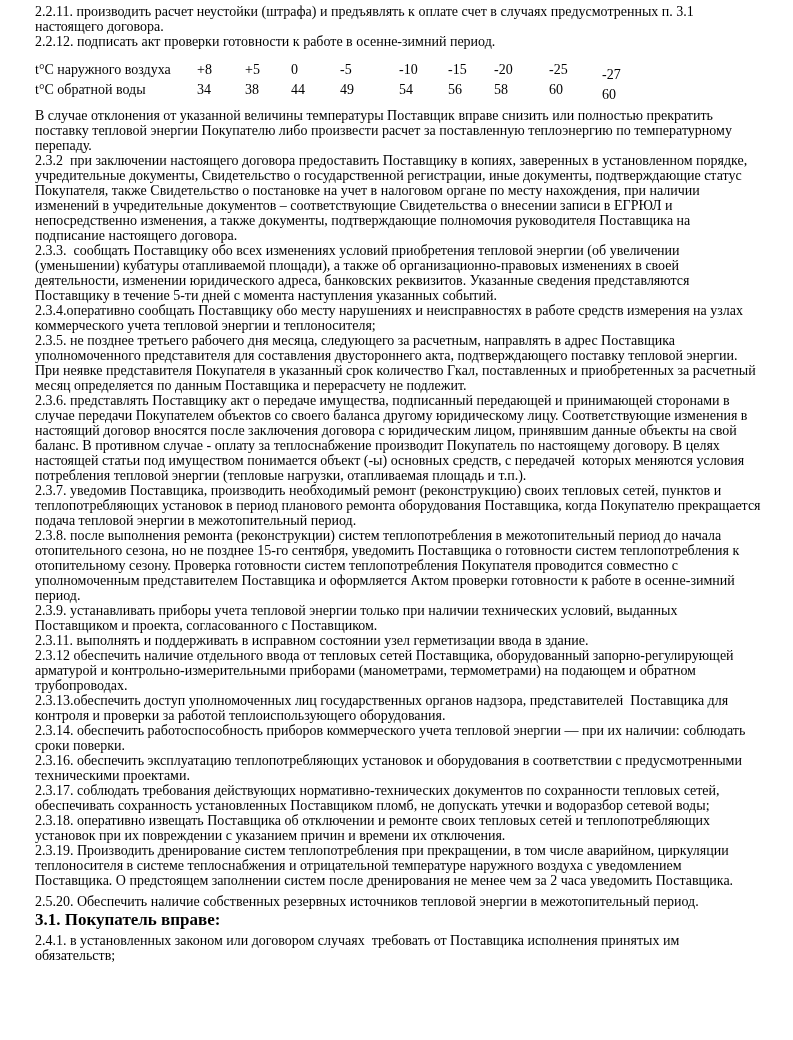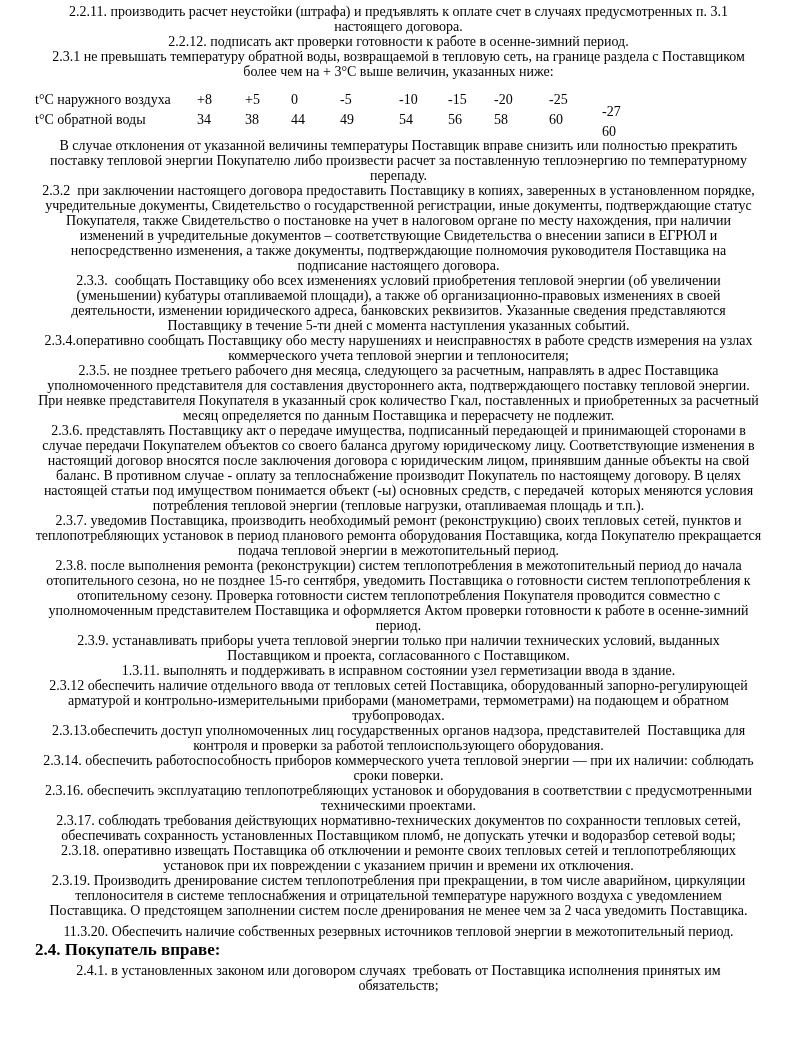--- a/index.html
+++ b/index.html
@@ -3,50 +3,49 @@
 <meta charset="utf-8">
 <style>
   html,body{margin:0;padding:0;background:#ffffff;}
   .page{
     width:793px;height:1040px;overflow:hidden;background:#ffffff;
     box-sizing:border-box;padding:4px 31px 0 35px;
     font-family:"Liberation Serif","DejaVu Serif",serif;
     font-size:14px;line-height:15px;color:#000000;
     -webkit-font-smoothing:antialiased;
   }
-  .para{margin:0;white-space:pre-wrap;text-align:center;}
+  .para{margin:0;white-space:pre-wrap;}
   .heading{
     margin:1px 0 3px 0;font-size:17px;line-height:20px;font-weight:bold;
   }
   .gap-top{margin-top:6px;}
   
   .ttable{margin:13px 0 6px 0;}
   .trow{display:flex;align-items:flex-start;height:20px;}
   .trow > div{flex:0 0 auto;text-align:left;}
   .trow > div:nth-child(1){width:162px;}
   .trow > div:nth-child(2){width:48px;}
   .trow > div:nth-child(3){width:46px;}
   .trow > div:nth-child(4){width:49px;}
   .trow > div:nth-child(5){width:59px;}
   .trow > div:nth-child(6){width:49px;}
   .trow > div:nth-child(7){width:46px;}
   .trow > div:nth-child(8){width:55px;}
   .trow > div:nth-child(9){width:53px;}
-  .trow > div:nth-child(10){width:40px;position:relative;top:12px;}
+  .trow > div:nth-child(10){width:40px;position:relative;top:5px;}
 </style>
 </head>
 <body>
 
 <div class="page">
 
   <p class="para">2.2.11. производить расчет неустойки (штрафа) и предъявлять к оплате счет в случаях предусмотренных п. 3.1 настоящего договора.</p>
   <p class="para">2.2.12. подписать акт проверки готовности к работе в осенне-зимний период.</p>
 
 
-  <p class="para">2.3.1 не превышать температуру обратной воды, возвращаемой в тепловую сеть, на границе раздела с Поставщиком более чем на + 3°С выше величин, указанных ниже:</p>
 
   <div class="ttable">
     <div class="trow">
       <div>t°С  наружного воздуха</div>
       <div>+8</div>
       <div>+5</div>
       <div>0</div>
       <div>-5</div>
       <div>-10</div>
       <div>-15</div>
@@ -70,27 +69,27 @@
 
   <p class="para">В случае отклонения от указанной величины температуры Поставщик вправе снизить или полностью прекратить поставку тепловой энергии Покупателю либо произвести расчет за поставленную теплоэнергию по температурному перепаду.</p>
   <p class="para">2.3.2  при заключении настоящего договора предоставить Поставщику в копиях, заверенных в установленном порядке, учредительные документы, Свидетельство о государственной регистрации, иные документы, подтверждающие статус Покупателя, также Свидетельство о постановке на учет в налоговом органе по месту нахождения, при наличии изменений в учредительные документов – соответствующие Свидетельства о внесении записи в ЕГРЮЛ и непосредственно изменения, а также документы, подтверждающие полномочия руководителя Поставщика на подписание настоящего договора.</p>
   <p class="para">2.3.3.  сообщать Поставщику обо всех изменениях условий приобретения тепловой энергии (об увеличении (уменьшении) кубатуры отапливаемой площади), а также об организационно-правовых изменениях в своей деятельности, изменении юридического адреса, банковских реквизитов. Указанные сведения представляются Поставщику в течение 5-ти дней с момента наступления указанных событий.</p>
   <p class="para">2.3.4.оперативно сообщать Поставщику обо месту нарушениях и неисправностях в работе средств измерения на узлах коммерческого учета тепловой энергии и теплоносителя;</p>
   <p class="para">2.3.5. не позднее третьего рабочего дня месяца, следующего за расчетным, направлять в адрес Поставщика уполномоченного представителя для составления двустороннего акта, подтверждающего поставку тепловой энергии. При неявке представителя Покупателя в указанный срок количество Гкал, поставленных и приобретенных за расчетный месяц определяется по данным Поставщика и перерасчету не подлежит.</p>
   <p class="para">2.3.6. представлять Поставщику акт о передаче имущества, подписанный передающей и принимающей сторонами в случае передачи Покупателем объектов со своего баланса другому юридическому лицу. Соответствующие изменения в настоящий договор вносятся после заключения договора с юридическим лицом, принявшим данные объекты на свой баланс. В противном случае - оплату за теплоснабжение производит Покупатель по настоящему договору. В целях настоящей статьи под имуществом понимается объект (-ы) основных средств, с передачей  которых меняются условия потребления тепловой энергии (тепловые нагрузки, отапливаемая площадь и т.п.).</p>
   <p class="para">2.3.7. уведомив Поставщика, производить необходимый ремонт (реконструкцию) своих тепловых сетей, пунктов и теплопотребляющих установок в период планового ремонта оборудования Поставщика, когда Покупателю прекращается подача тепловой энергии в межотопительный период.</p>
   <p class="para">2.3.8. после выполнения ремонта (реконструкции) систем теплопотребления в межотопительный период до начала отопительного сезона, но не позднее 15-го сентября, уведомить Поставщика о готовности систем теплопотребления к отопительному сезону. Проверка готовности систем теплопотребления Покупателя проводится совместно с уполномоченным представителем Поставщика и оформляется Актом проверки готовности к работе в осенне-зимний период.</p>
   <p class="para">2.3.9. устанавливать приборы учета тепловой энергии только при наличии технических условий, выданных Поставщиком и проекта, согласованного с Поставщиком.</p>
-  <p class="para">1.3.11. выполнять и поддерживать в исправном состоянии узел герметизации ввода в здание.</p>
+  <p class="para">2.3.11. выполнять и поддерживать в исправном состоянии узел герметизации ввода в здание.</p>
   <p class="para">2.3.12 обеспечить наличие отдельного ввода от тепловых сетей Поставщика, оборудованный запорно-регулирующей арматурой и контрольно-измерительными приборами (манометрами, термометрами) на подающем и обратном трубопроводах.</p>
   <p class="para">2.3.13.обеспечить доступ уполномоченных лиц государственных органов надзора, представителей  Поставщика для контроля и проверки за работой теплоиспользующего оборудования.</p>
   <p class="para">2.3.14. обеспечить работоспособность приборов коммерческого учета тепловой энергии — при их наличии: соблюдать сроки поверки.</p>
   <p class="para">2.3.16. обеспечить эксплуатацию теплопотребляющих установок и оборудования в соответствии с предусмотренными техническими проектами.</p>
   <p class="para">2.3.17. соблюдать требования действующих нормативно-технических документов по сохранности тепловых сетей, обеспечивать сохранность установленных Поставщиком пломб, не допускать утечки и водоразбор сетевой воды;</p>
   <p class="para">2.3.18. оперативно извещать Поставщика об отключении и ремонте своих тепловых сетей и теплопотребляющих установок при их повреждении с указанием причин и времени их отключения.</p>
   <p class="para">2.3.19. Производить дренирование систем теплопотребления при прекращении, в том числе аварийном, циркуляции теплоносителя в системе теплоснабжения и отрицательной температуре наружного воздуха с уведомлением Поставщика. О предстоящем заполнении систем после дренирования не менее чем за 2 часа уведомить Поставщика.</p>
-  <p class="para gap-top">11.3.20. Обеспечить наличие собственных резервных источников тепловой энергии в межотопительный период.</p>
+  <p class="para gap-top">2.5.20. Обеспечить наличие собственных резервных источников тепловой энергии в межотопительный период.</p>
 
-  <h2 class="heading">2.4.  Покупатель вправе:</h2>
+  <h2 class="heading">3.1.  Покупатель вправе:</h2>
 
   <p class="para">2.4.1. в установленных законом или договором случаях  требовать от Поставщика исполнения принятых им обязательств;</p>
 
 </div>
 
 </body></html>

